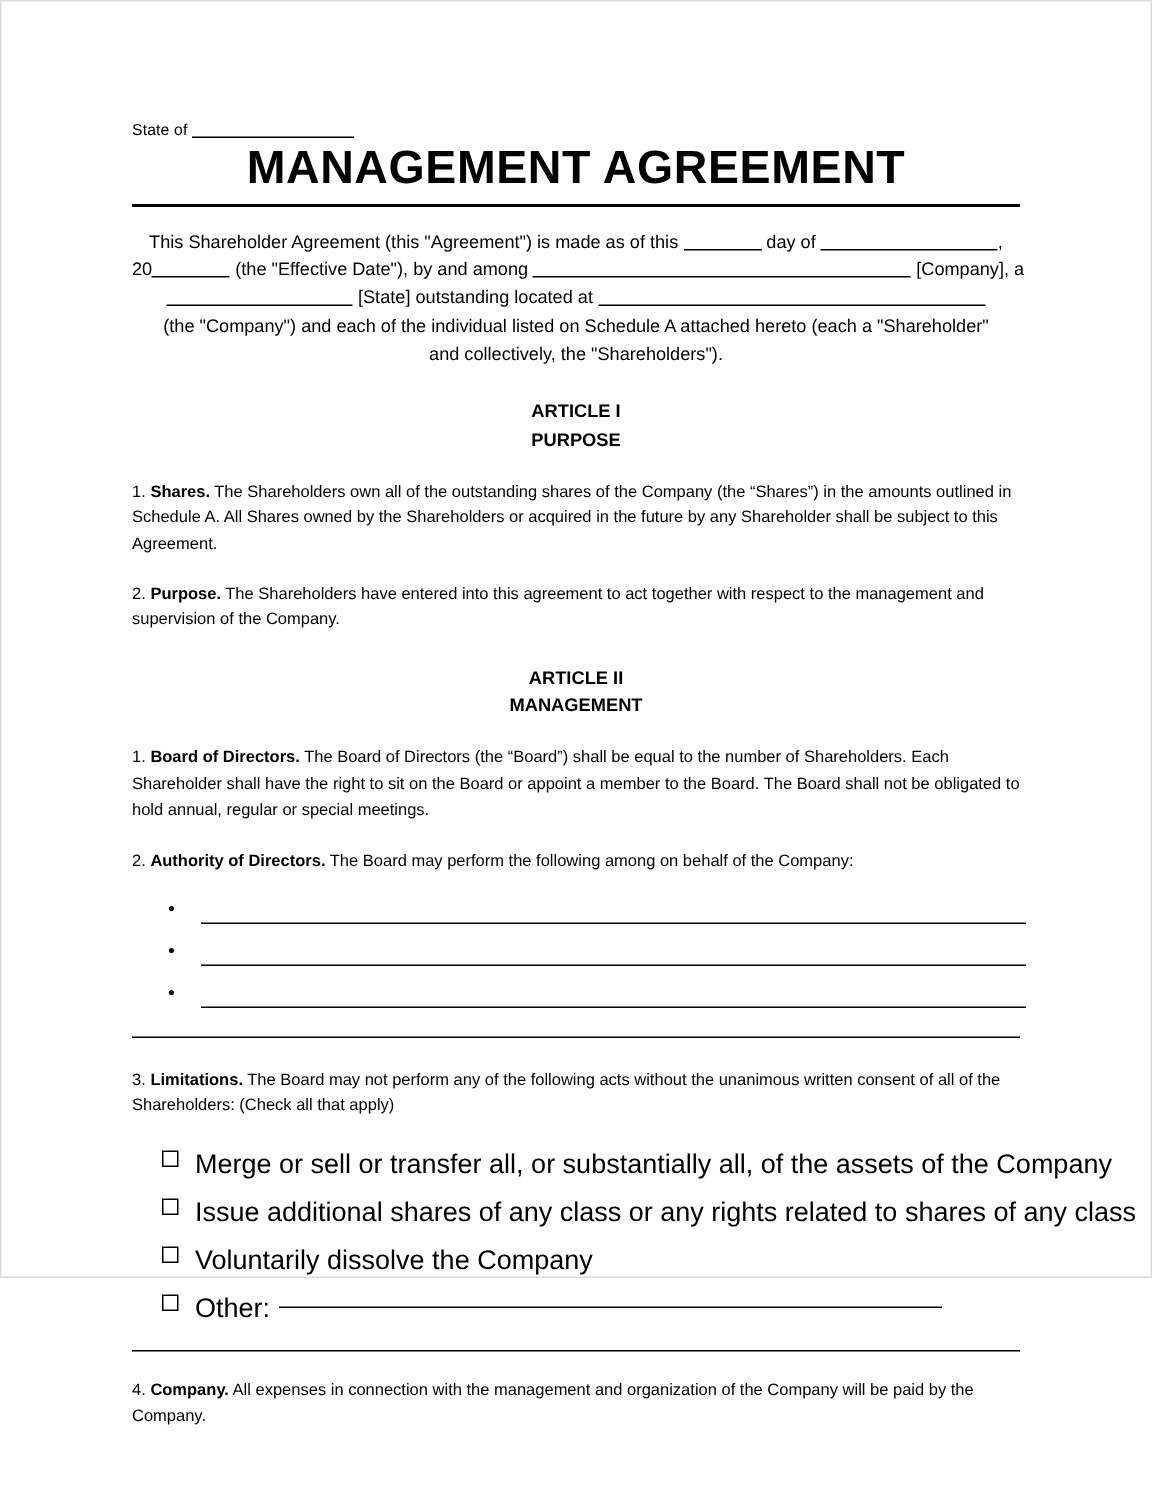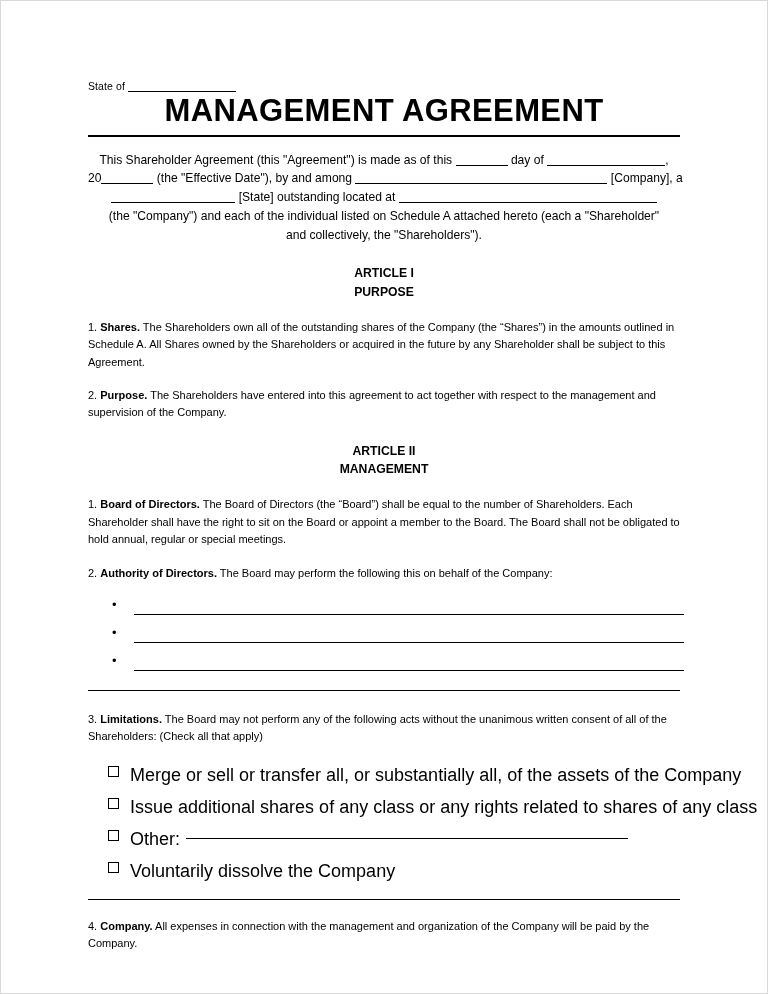--- a/index.html
+++ b/index.html
@@ -10,21 +10,21 @@
   body {
     width: 768px;
     height: 994px;
     font-family: "Liberation Sans", sans-serif;
     color: #000000;
     -webkit-font-smoothing: antialiased;
   }
   .page {
     position: relative;
     width: 768px;
-    height: 994px;
+    height: 852px;
     background: #ffffff;
     box-sizing: border-box;
   }
   .sheet {
     position: absolute;
     left: 88px;
     top: 80px;
     width: 592px;
   }
   .state-line {
@@ -233,21 +233,21 @@
 
     <p class="clause">
       <span>1.</span>
       <b>Board of Directors.</b>
       <span>The Board of Directors (the “Board”) shall be equal to the number of Shareholders. Each Shareholder shall have the right to sit on the Board or appoint a member to the Board. The Board shall not be obligated to hold annual, regular or special meetings.</span>
     </p>
 
     <p class="clause">
       <span>2.</span>
       <b>Authority of Directors.</b>
-      <span>The Board may perform the following this on behalf of the Company:</span>
+      <span>The Board may perform the following among on behalf of the Company:</span>
     </p>
 
     <ul class="blank-list">
       <li>
           <span class="line"></span>
         </li>
       <li>
           <span class="line"></span>
         </li>
       <li>
@@ -266,26 +266,26 @@
       <div class="check-row">
         <span class="box"></span>
         <span class="check-label">Merge or sell or transfer all, or substantially all, of the assets of the Company</span>
       </div>
       <div class="check-row">
         <span class="box"></span>
         <span class="check-label">Issue additional shares of any class or any rights related to shares of any class</span>
       </div>
       <div class="check-row">
         <span class="box"></span>
+        <span class="check-label">Voluntarily dissolve the Company</span>
+      </div>
+      <div class="check-row">
+        <span class="box"></span>
         <span class="check-label">Other:</span>
         <span class="other-line"></span>
-      </div>
-      <div class="check-row">
-        <span class="box"></span>
-        <span class="check-label">Voluntarily dissolve the Company</span>
       </div>
     </div>
 
     <hr class="post-check-rule">
 
     <p class="clause">
       <span>4.</span>
       <b>Company.</b>
       <span>All expenses in connection with the management and organization of the Company will be paid by the Company.</span>
     </p>

